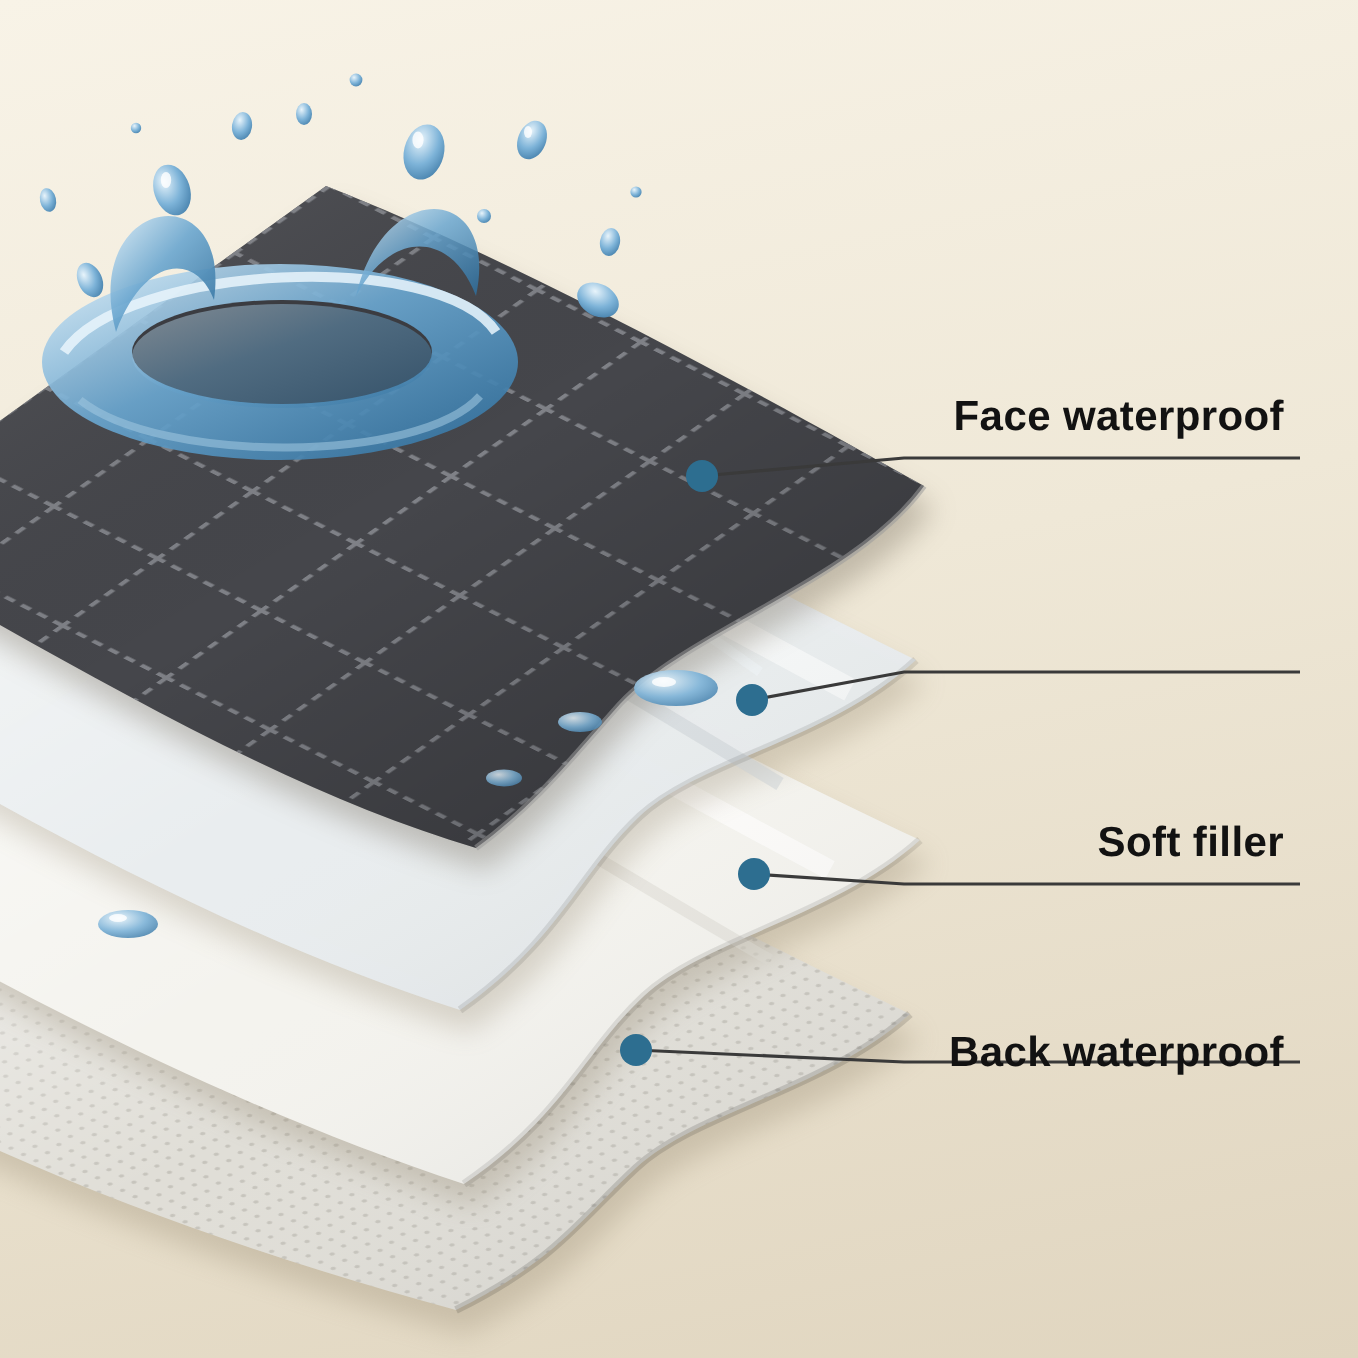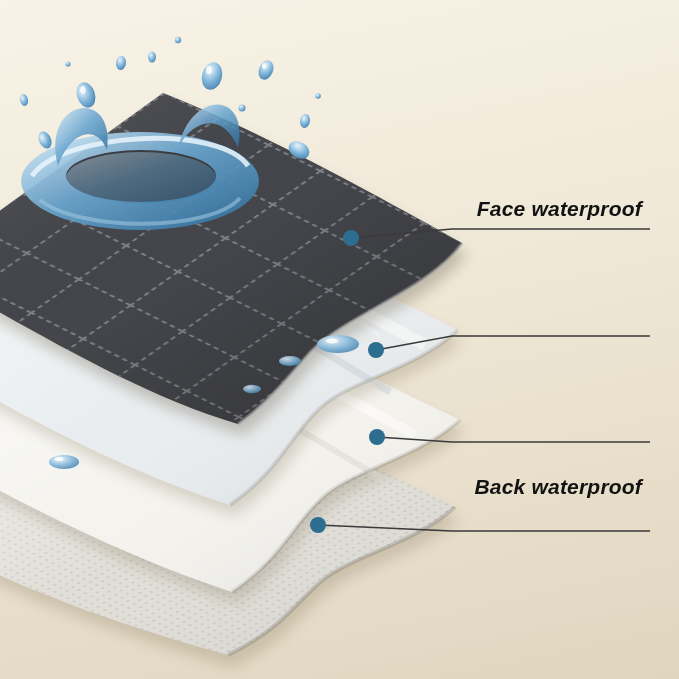--- a/index.html
+++ b/index.html
@@ -26,21 +26,20 @@
   .callout-label{
     position:absolute;
     left:452px;
     width:190px;
     text-align:right;
     font-weight:700;
     font-size:21px;
     line-height:25px;
     letter-spacing:.2px;
     color:var(--label-text);
-    font-style:italic;
   }
 </style>
 </head>
 <body>
 
 <div class="stage">
 
   <svg width="679" height="679" viewBox="0 0 679 679">
     <defs>
       <filter id="softBlur" x="-30%" y="-30%" width="160%" height="160%">
@@ -156,15 +155,16 @@
     </g>
     <g fill="var(--dot)">
       <circle cx="351" cy="238" r="8"></circle>
       <circle cx="376" cy="350" r="8"></circle>
       <circle cx="377" cy="437" r="8"></circle>
       <circle cx="318" cy="525" r="8"></circle>
     </g>
   </svg>
 
   <div class="callout-label" style="top:196px">Face waterproof</div>
-  <div class="callout-label" style="top:474px">Back waterproof</div>
+  <div class="callout-label" style="top:409px">Soft filler</div>
+  <div class="callout-label" style="top:514px">Back waterproof</div>
 
 </div>
 
 </body></html>

